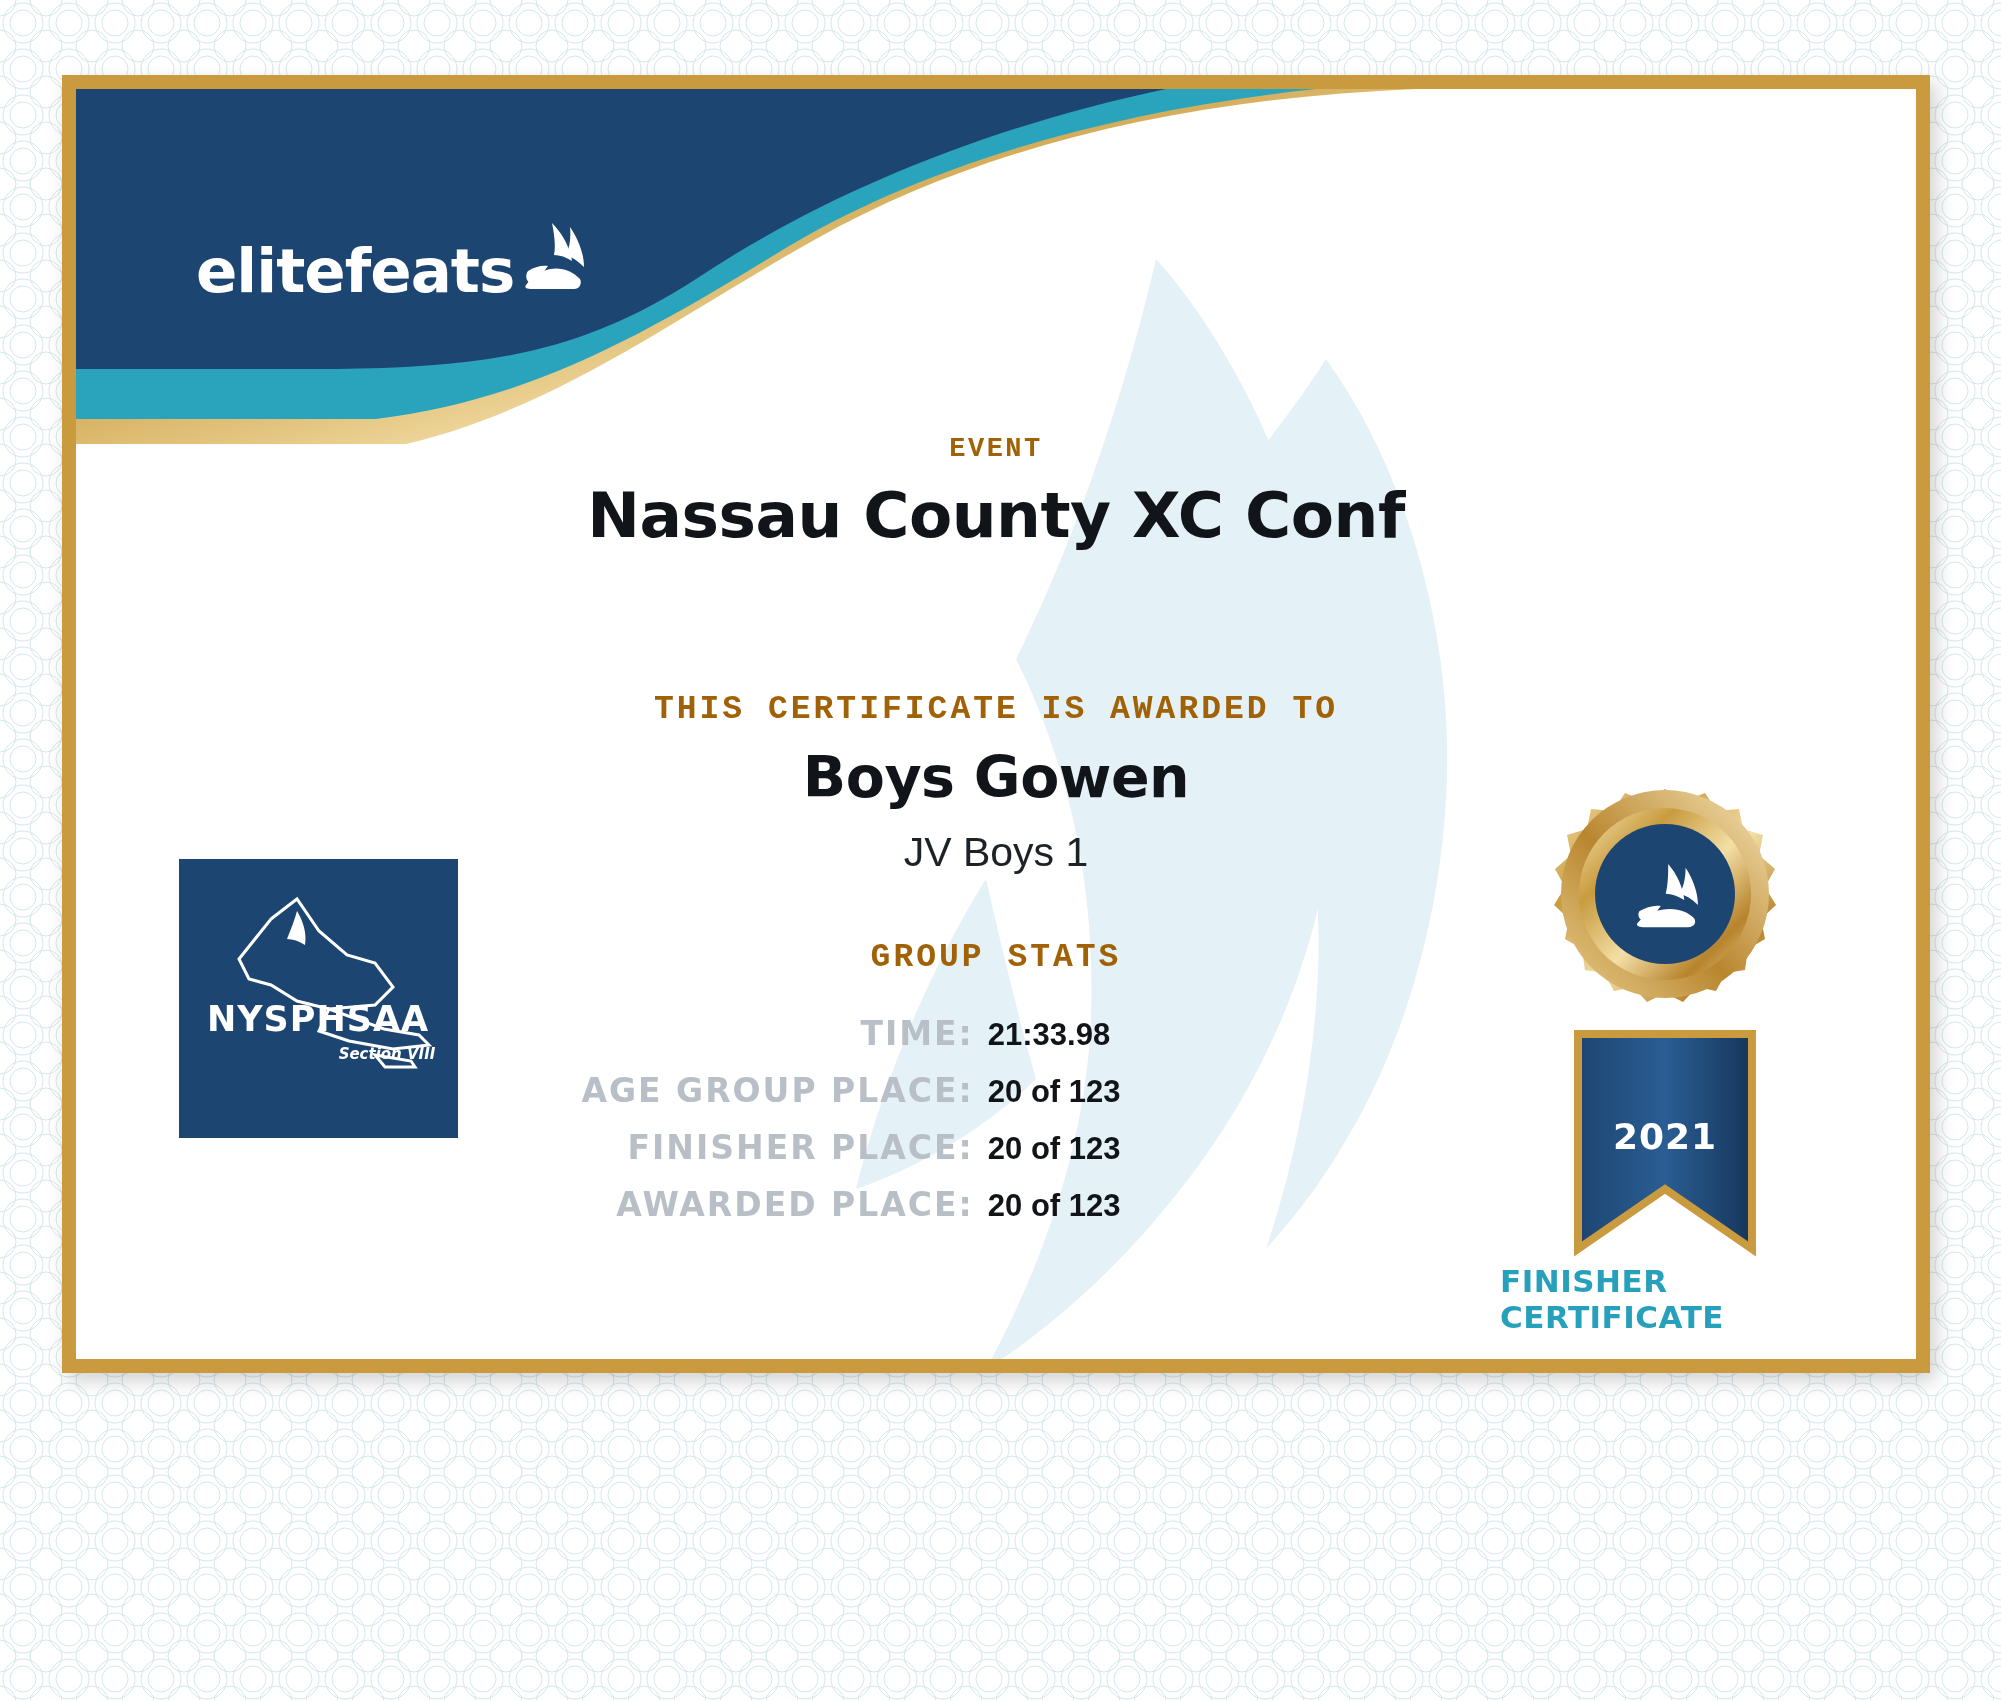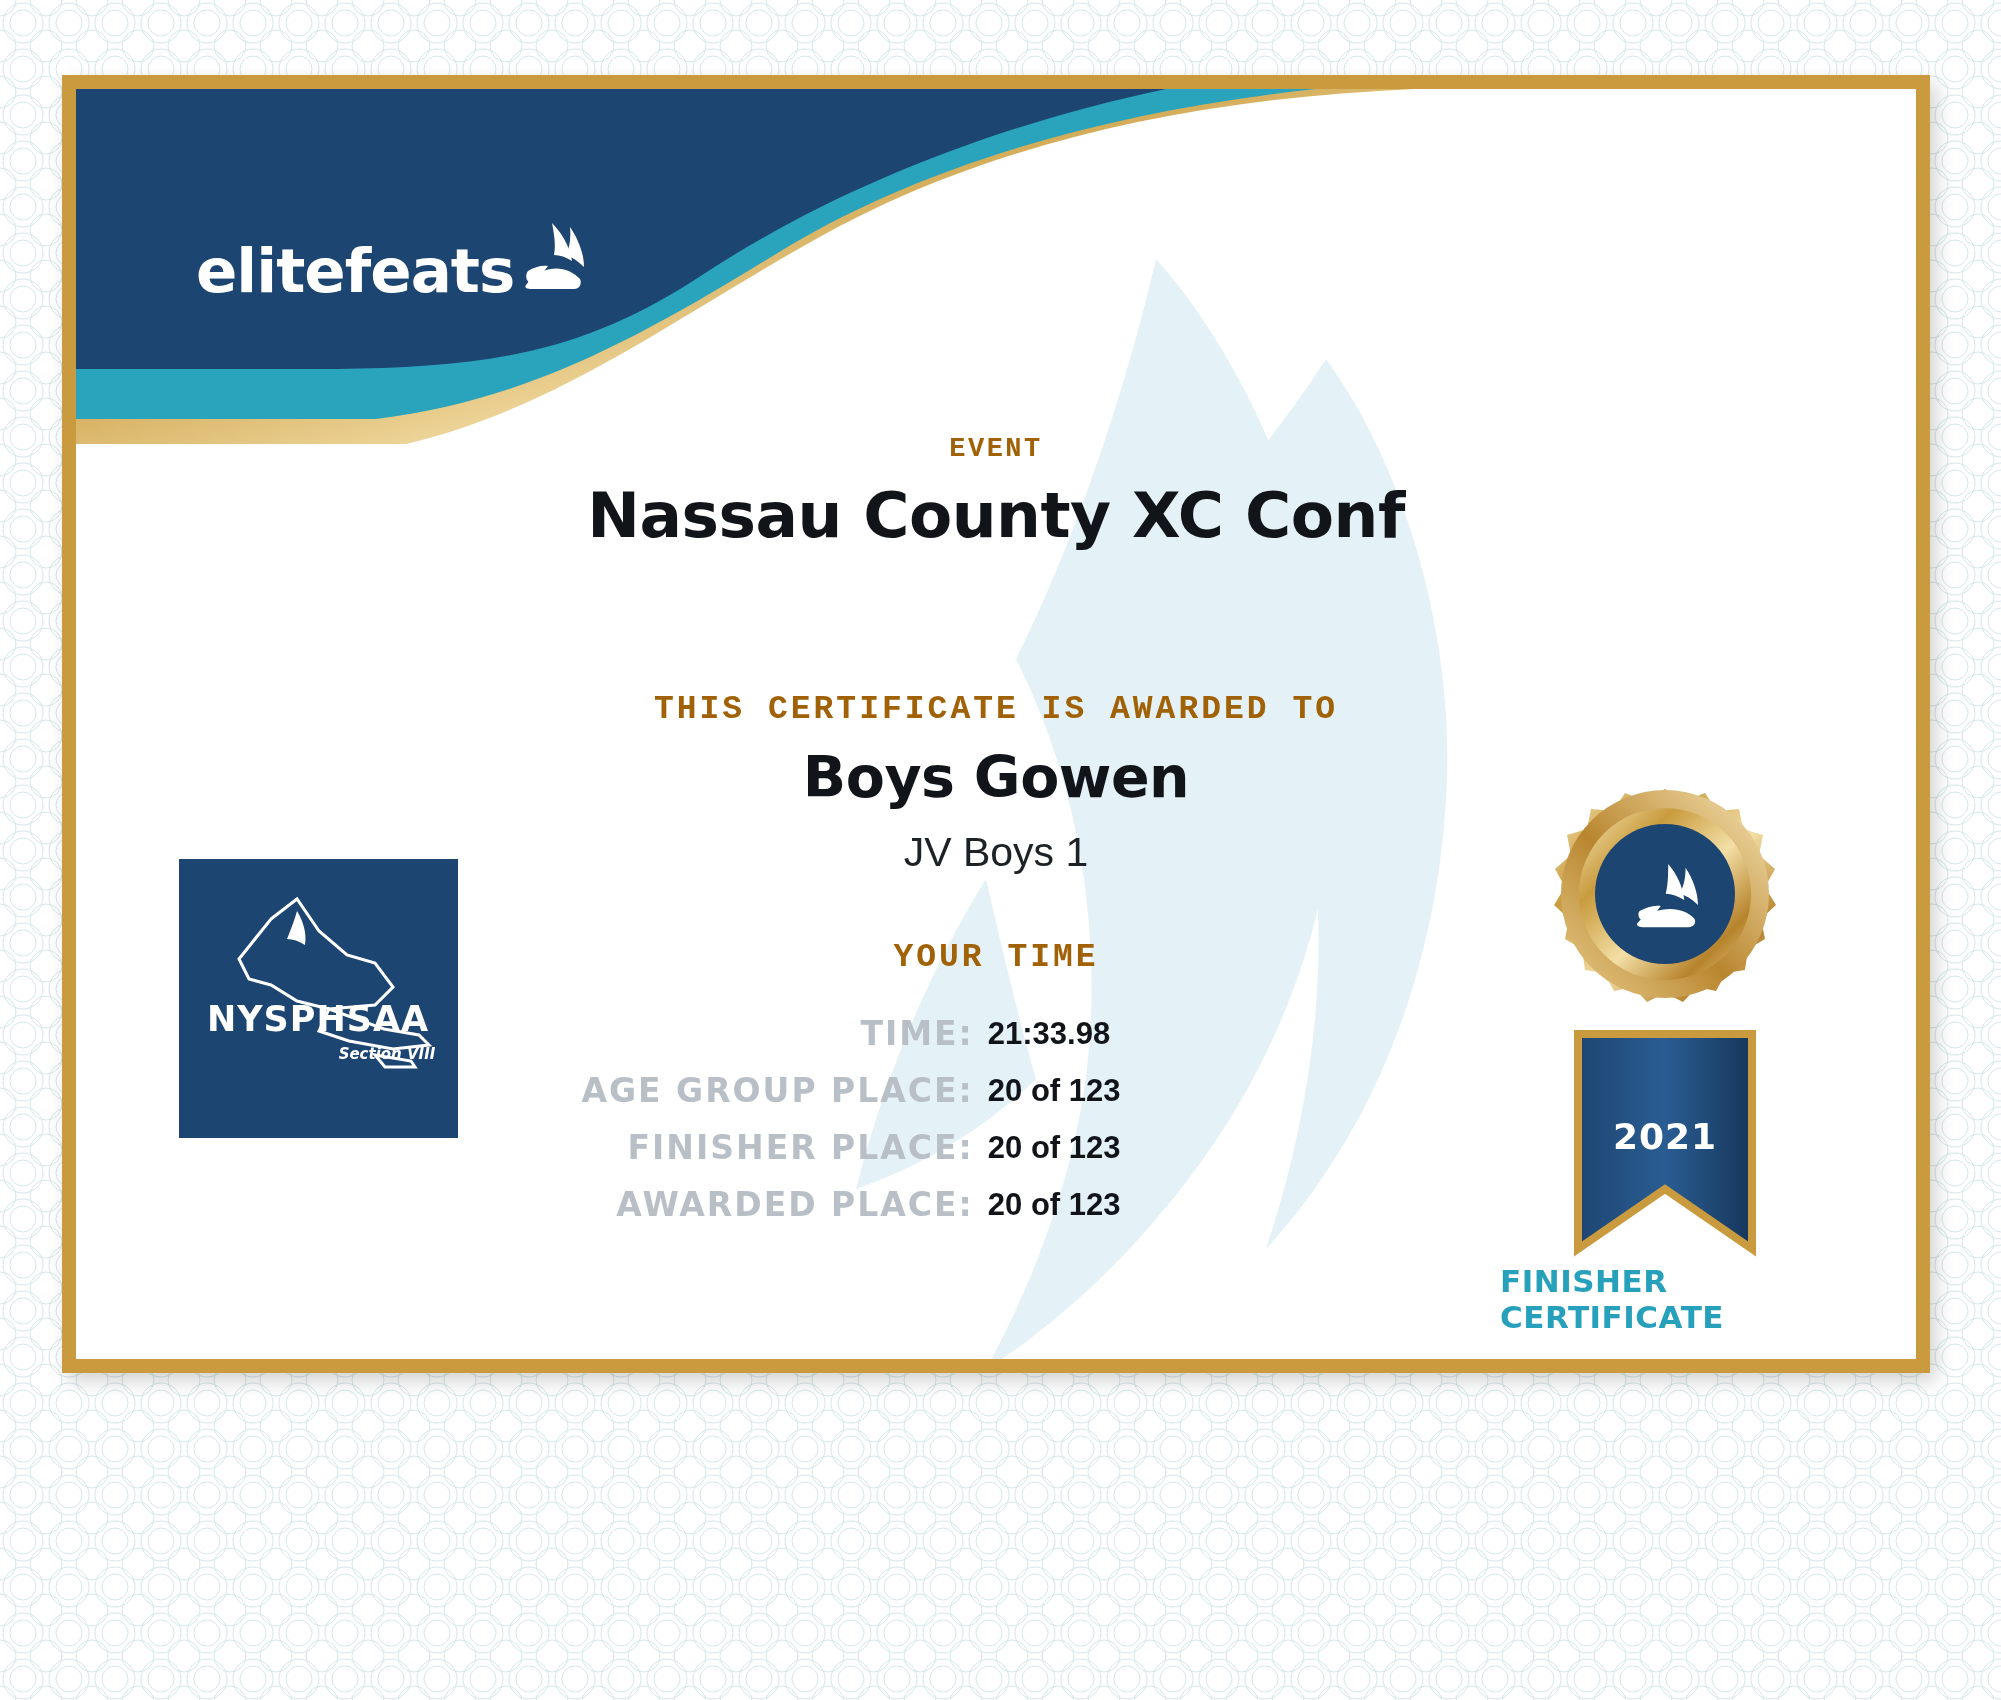--- a/index.html
+++ b/index.html
@@ -134,21 +134,21 @@
   #stats-label { top: 850px; font-size: 33px; letter-spacing: 3px; }
 
   .stats-table {
     position: absolute;
     left: 0;
     top: 925px;
     width: 100%;
   }
   .stat-row {
     display: flex;
-    align-items: center;
+    align-items: flex-end;
     justify-content: center;
     margin-bottom: 18px;
     padding-left: 20px;
   }
   .stat-key {
     width: 49%;
     text-align: right;
     color: #b9bfc6;
     font-size: 33px;
     font-weight: bold;
@@ -273,21 +273,21 @@
 
       <div class="content">
 
         <div class="label" id="event-label">EVENT</div>
         <div class="value-big" id="event-name">Nassau County XC Conf</div>
 
         <div class="label" id="awarded-label">THIS CERTIFICATE IS AWARDED TO</div>
         <div class="value-big" id="recipient-name">Boys Gowen</div>
         <div id="recipient-division">JV Boys 1</div>
 
-        <div class="label" id="stats-label">YOUR TIME</div>
+        <div class="label" id="stats-label">GROUP STATS</div>
 
         <div class="stats-table">
           <div class="stat-row">
             <div class="stat-key">TIME:</div>
             <div class="stat-val">21:33.98</div>
           </div>
           <div class="stat-row">
             <div class="stat-key">AGE GROUP PLACE:</div>
             <div class="stat-val">20 of 123</div>
           </div>

